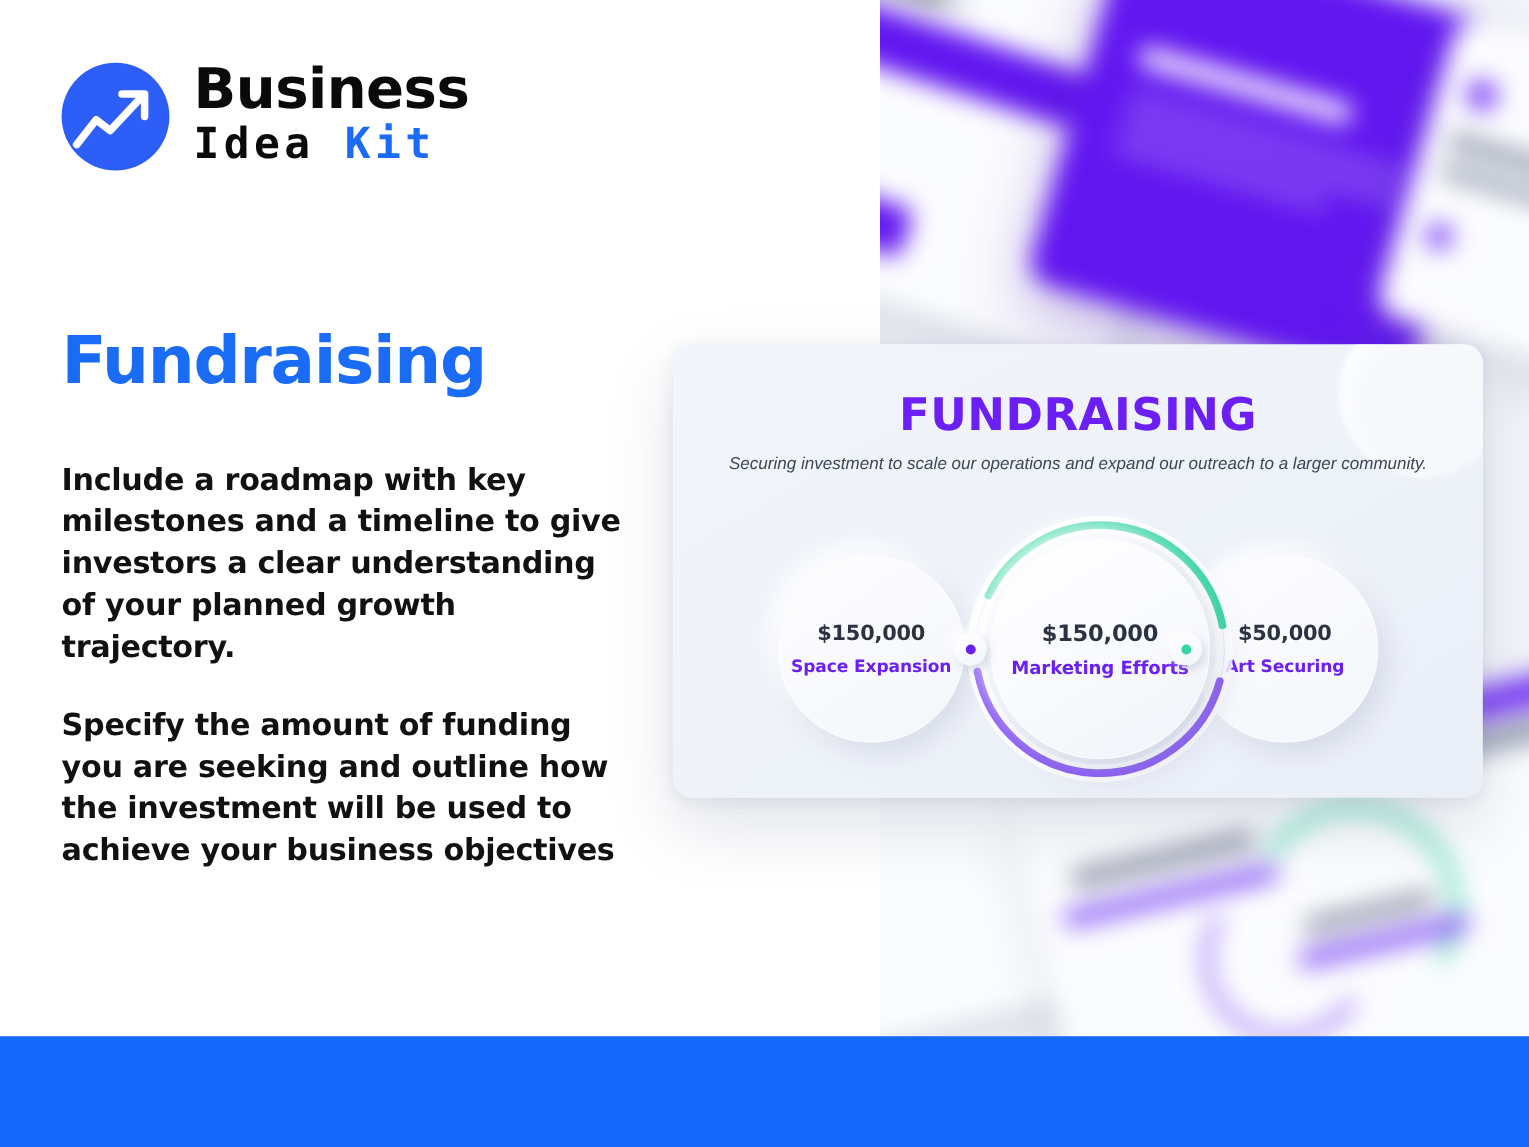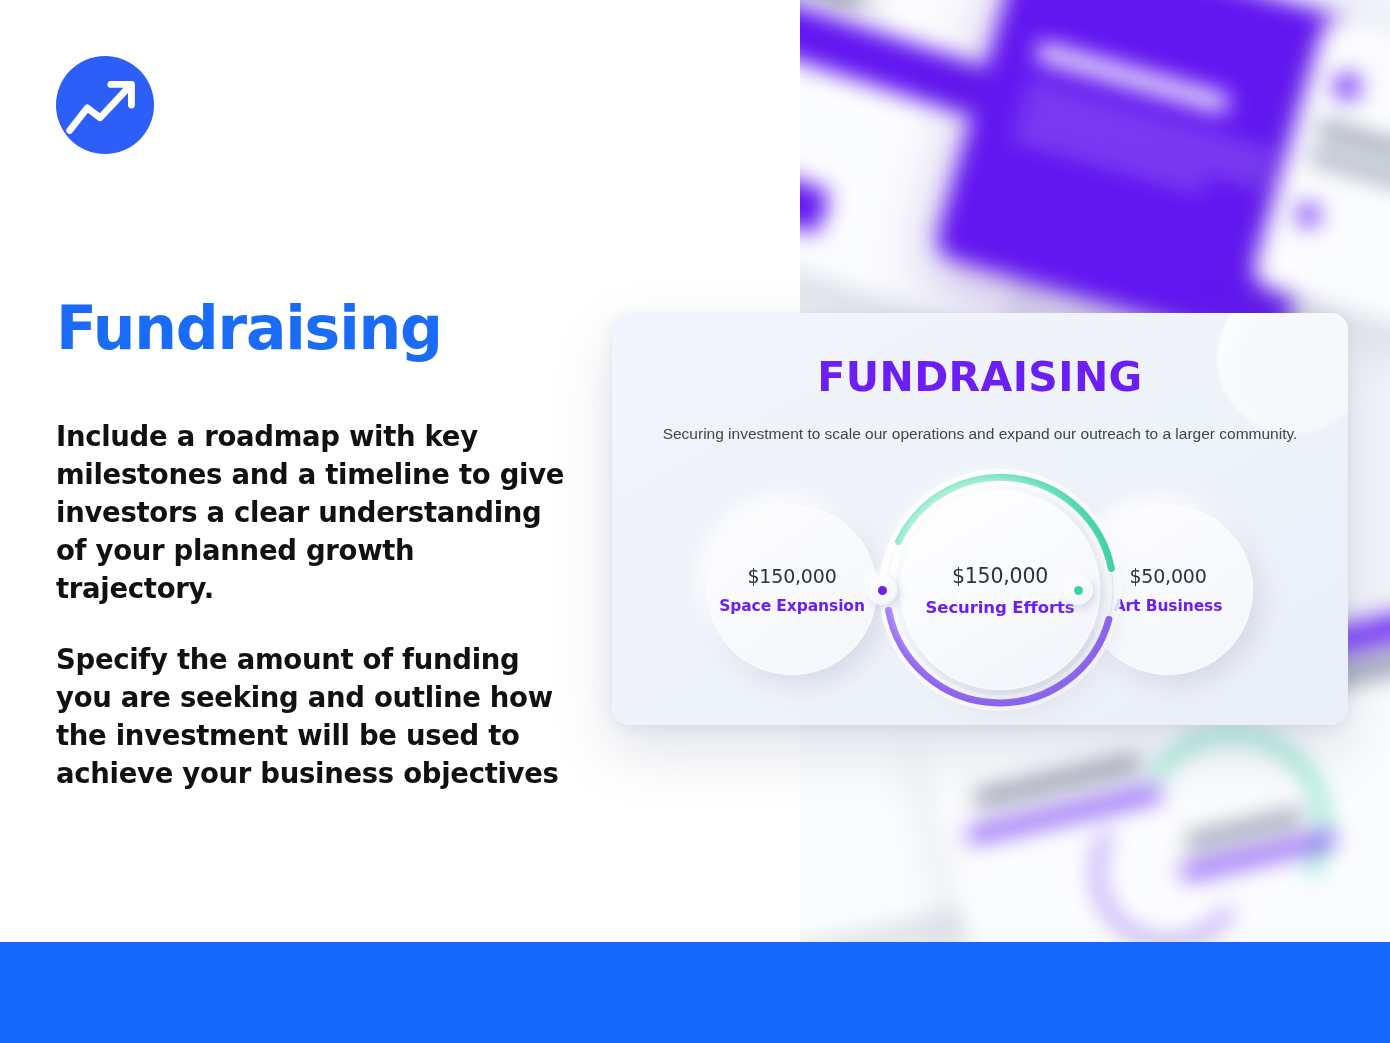--- a/index.html
+++ b/index.html
@@ -177,26 +177,27 @@
     top: 40px; left: 0; width: 100%;
     text-align: center;
     font-family: "DejaVu Sans", sans-serif;
     font-weight: 700;
     font-size: 41px;
     letter-spacing: 0.4px;
     color: #6b1ff5;
   }
   #card-subtitle {
     position: absolute;
-    top: 110px; left: 0; width: 100%;
+    top: 98px; left: 0; width: 100%;
     text-align: center;
     font-family: "Liberation Sans", sans-serif;
     font-size: 15.5px;
     line-height: 1.42;
     color: #3c4654;
+    font-style: italic;
   }
 
   
   #cluster {
     position: absolute;
     left: 0; top: 155px;
     width: 736px; height: 250px;
   }
 
   .side-circle {
@@ -238,21 +239,21 @@
   #arc-svg {
     position: absolute;
     left: -1px; top: -1px;
     width: 246px; height: 246px;
     z-index: 2;
     overflow: visible;
   }
 
   .amount {
     font-family: "DejaVu Sans", sans-serif;
-    font-weight: 400;
+    font-weight: 700;
     font-size: 19px;
     color: #2b3240;
     letter-spacing: -0.2px;
   }
   #circle-center .amount { font-size: 20.5px; }
   .label {
     font-family: "DejaVu Sans", sans-serif;
     font-weight: 700;
     font-size: 15.5px;
     color: #6b1ff5;
@@ -337,20 +338,24 @@
   </div>
 
   <div id="left-panel">
 
     <div id="logo">
       <svg id="logo-mark" viewBox="0 0 100 100">
         <circle cx="50" cy="50" r="49" fill="#2d5ef7"></circle>
         <path d="M14 76 L32 53 L45 63 L74 32" fill="none" stroke="#ffffff" stroke-width="7" stroke-linecap="round" stroke-linejoin="round"></path>
         <path d="M56 29 L77 29 L77 50" fill="none" stroke="#ffffff" stroke-width="7" stroke-linecap="round" stroke-linejoin="round"></path>
       </svg>
+      <div id="logo-wordmark">
+        <div class="logo-line1">Business</div>
+        <div class="logo-line2"><span>Idea</span> <span class="logo-kit" style="color: rgb(26, 107, 245);">Kit</span></div>
+      </div>
     </div>
 
     <h1 id="headline" style="color: rgb(26, 107, 245);">Fundraising</h1>
 
     <div id="body-copy">
       <p class="para">Include a roadmap with key milestones and a timeline to give investors a clear understanding of your planned growth trajectory.</p>
       <p class="para">Specify the amount of funding you are seeking and outline how the investment will be used to achieve your business objectives</p>
     </div>
 
   </div>
@@ -374,27 +379,27 @@
 
           <circle cx="123" cy="123" r="113" fill="none" stroke="#ffffff" stroke-width="16" opacity="0.85"></circle>
           <circle cx="123" cy="123" r="113" fill="none" stroke="#dfe4ee" stroke-width="1" opacity="0.7"></circle>
 
           <path d="M 21.6 74.5 A 113 113 0 0 1 234.3 101.4" fill="none" stroke="#35d6a5" stroke-width="7" stroke-linecap="round"></path>
 
           <path d="M 11.7 143.5 A 113 113 0 0 0 231.9 152.3" fill="none" stroke="#8b5cf6" stroke-width="7" stroke-linecap="round"></path>
         </svg>
         <div id="circle-center">
           <div class="amount">$150,000</div>
-          <div class="label" style="color: rgb(107, 31, 245);">Securing Efforts</div>
+          <div class="label" style="color: rgb(107, 31, 245);">Marketing Efforts</div>
         </div>
       </div>
 
       <div class="side-circle" id="circle-right">
         <div class="amount">$50,000</div>
-        <div class="label" style="color: rgb(107, 31, 245);">Art Business</div>
+        <div class="label" style="color: rgb(107, 31, 245);">Art Securing</div>
       </div>
 
       <div class="knob" id="knob-left">
         <span class="dot" id="dot-left" style="background: rgb(107, 31, 245);"></span>
       </div>
       <div class="knob" id="knob-right">
         <span class="dot" id="dot-right" style="background: rgb(53, 214, 165);"></span>
       </div>
 
     </div>

